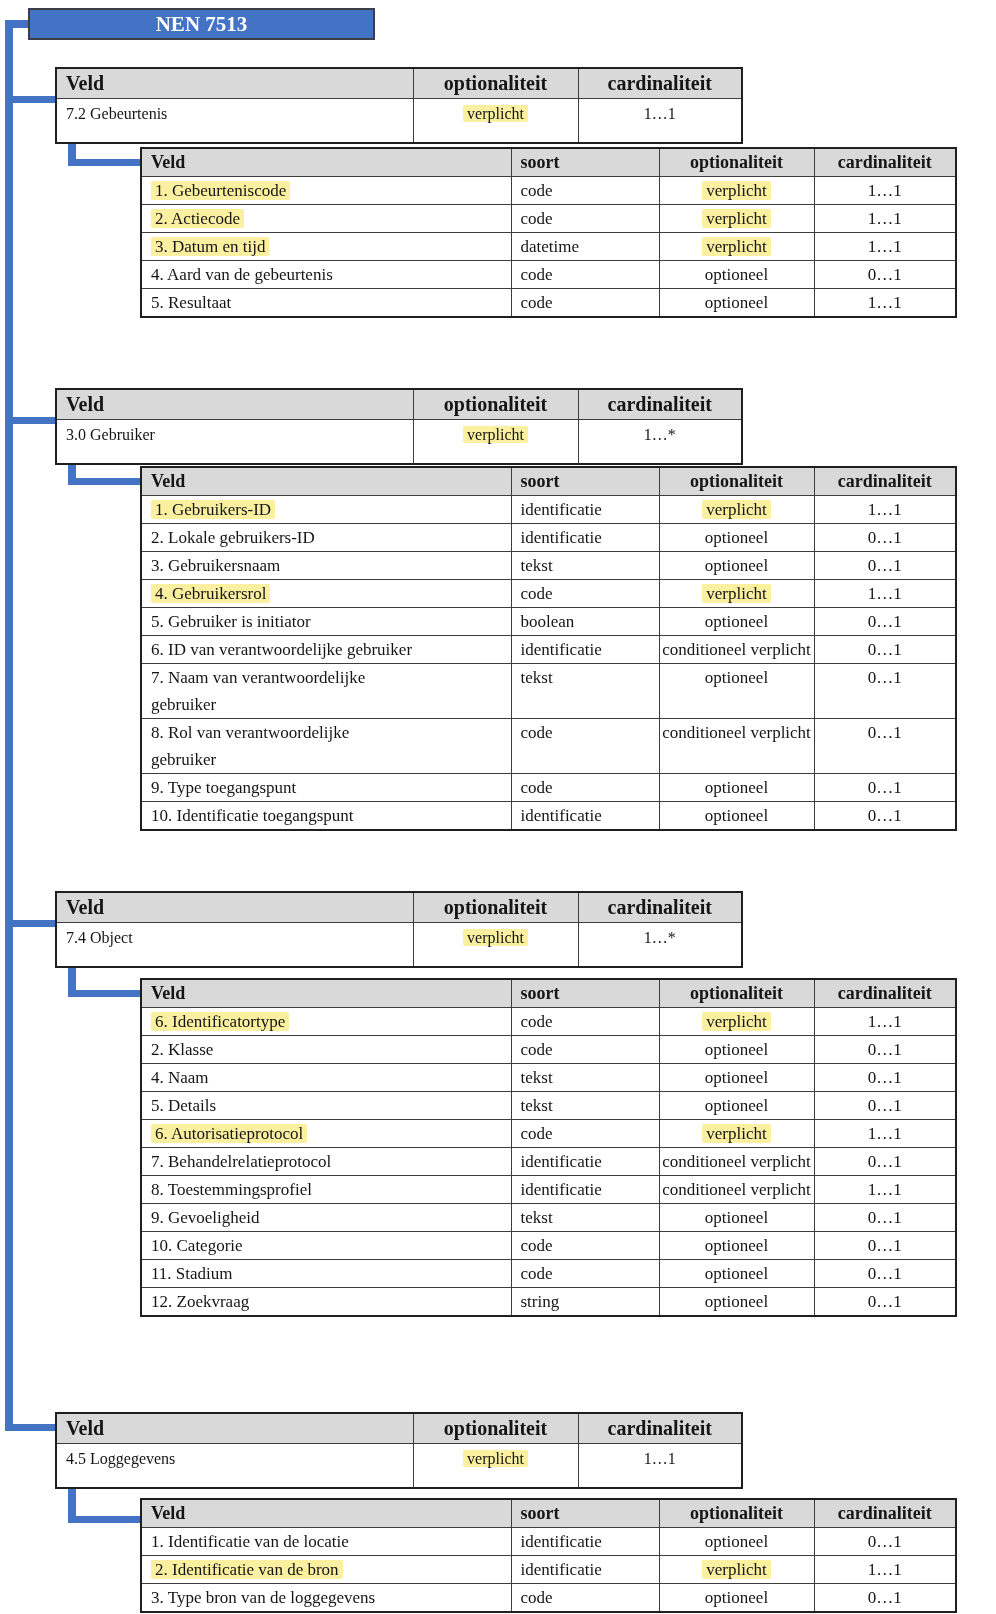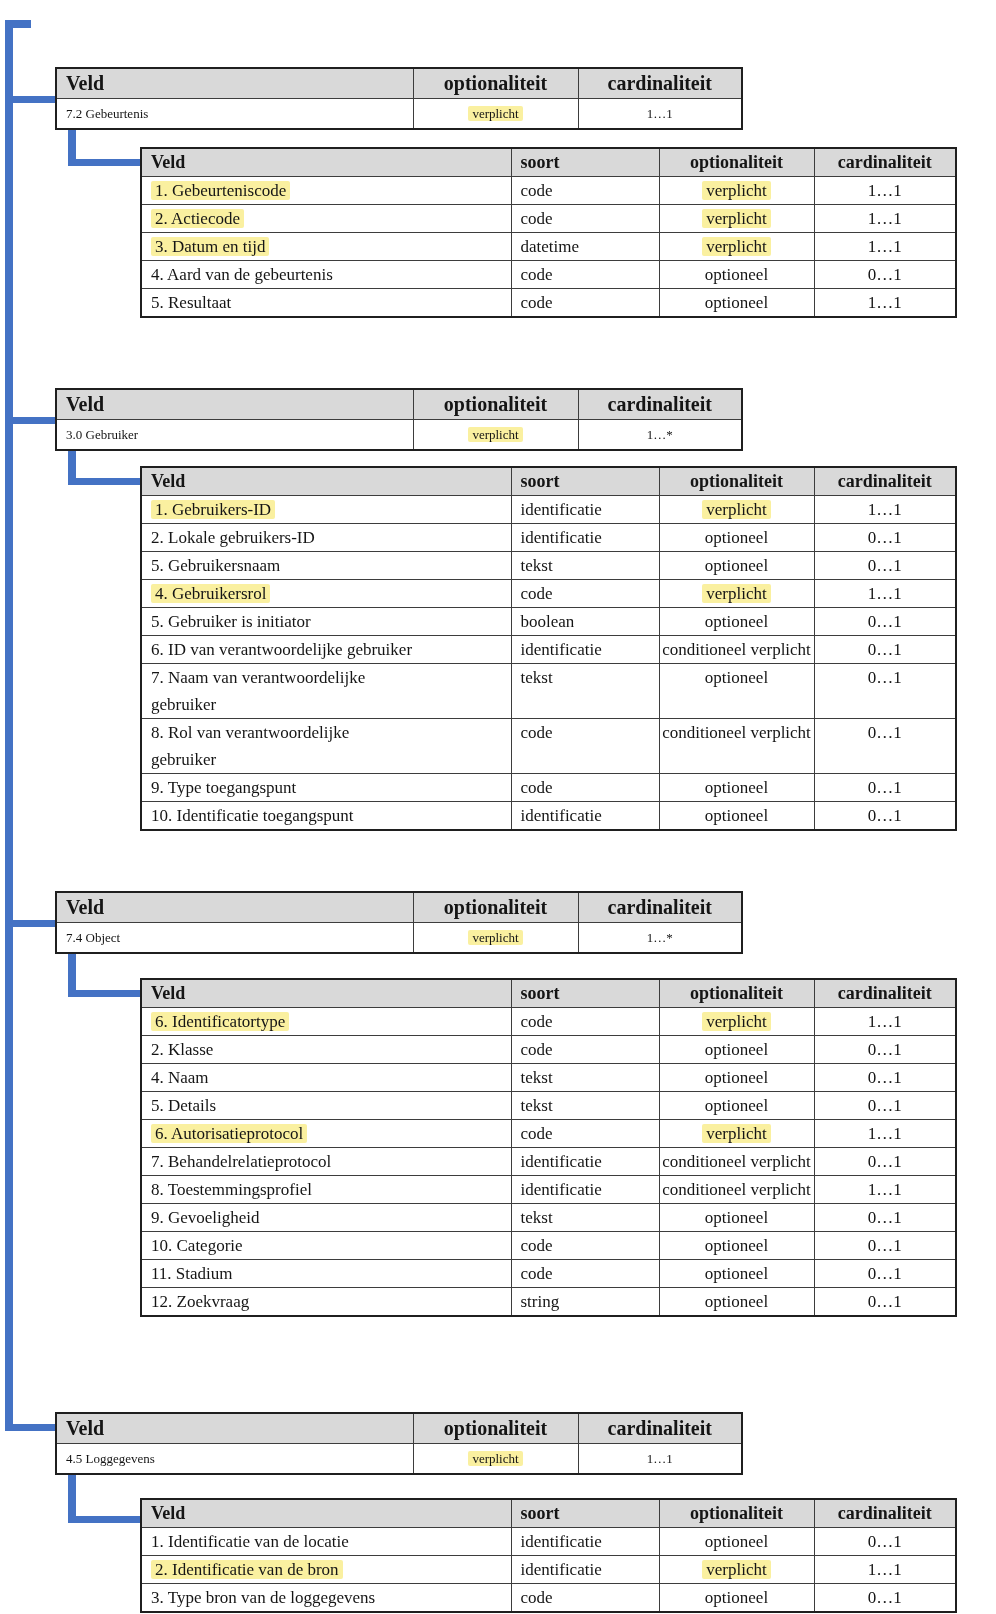--- a/index.html
+++ b/index.html
@@ -32,21 +32,21 @@
   table{position:absolute;border-collapse:collapse;table-layout:fixed;background:#fff;z-index:5;}
   table{border:2px solid #1f1f1f;}
   th,td{border:1px solid #3d3d3d;box-sizing:border-box;overflow:hidden;
         padding:0 2px 0 9px;text-align:left;vertical-align:top;}
   th{background:#D9D9D9;font-weight:bold;}
   .c{text-align:center;padding:0 2px;}
   .hl{background:#FAF0A0;border-radius:2px;padding:0 4px;box-decoration-break:clone;}
   
   .sum{left:55px;width:686px;}
   .sum th{height:30px;line-height:29px;font-size:20px;}
-  .sum td{height:30px;line-height:29px;font-size:13px;}
+  .sum td{height:44px;line-height:29px;font-size:16px;}
   #sum0{top:67px;} #sum1{top:388px;} #sum2{top:891px;} #sum3{top:1412px;}
   
   .det{left:140px;width:815px;}
   .det th{height:28px;line-height:27px;font-size:18px;}
   .det td{min-height:27px;line-height:27px;font-size:17px;}
   #det0{top:147px;} #det1{top:466px;} #det2{top:978px;} #det3{top:1498px;}
 </style>
 </head>
 <body>
 
@@ -60,20 +60,23 @@
   <div class="branch" id="br3"></div>
   <div class="ev" id="ev0"></div>
   <div class="eh" id="eh0"></div>
   <div class="ev" id="ev1"></div>
   <div class="eh" id="eh1"></div>
   <div class="ev" id="ev2"></div>
   <div class="eh" id="eh2"></div>
   <div class="ev" id="ev3"></div>
   <div class="eh" id="eh3"></div>
 
+  <div class="nen">
+    <span>NEN 7513</span>
+  </div>
 
   <table class="sum" id="sum0">
     <colgroup>
         <col style="width:357px">
         <col style="width:165px">
         <col style="width:164px">
       </colgroup>
     <thead>
         <tr>
       <th>Veld</th>
@@ -183,21 +186,21 @@
           <td class="c"><span class="hl">verplicht</span></td>
           <td class="c"><span>1…1</span></td>
         </tr>
         <tr>
           <td><span>2. Lokale gebruikers-ID</span></td>
           <td><span>identificatie</span></td>
           <td class="c"><span>optioneel</span></td>
           <td class="c"><span>0…1</span></td>
         </tr>
         <tr>
-          <td><span>5. Gebruikersnaam</span></td>
+          <td><span>3. Gebruikersnaam</span></td>
           <td><span>tekst</span></td>
           <td class="c"><span>optioneel</span></td>
           <td class="c"><span>0…1</span></td>
         </tr>
         <tr>
           <td><span class="hl">4. Gebruikersrol</span></td>
           <td><span>code</span></td>
           <td class="c"><span class="hl">verplicht</span></td>
           <td class="c"><span>1…1</span></td>
         </tr>

